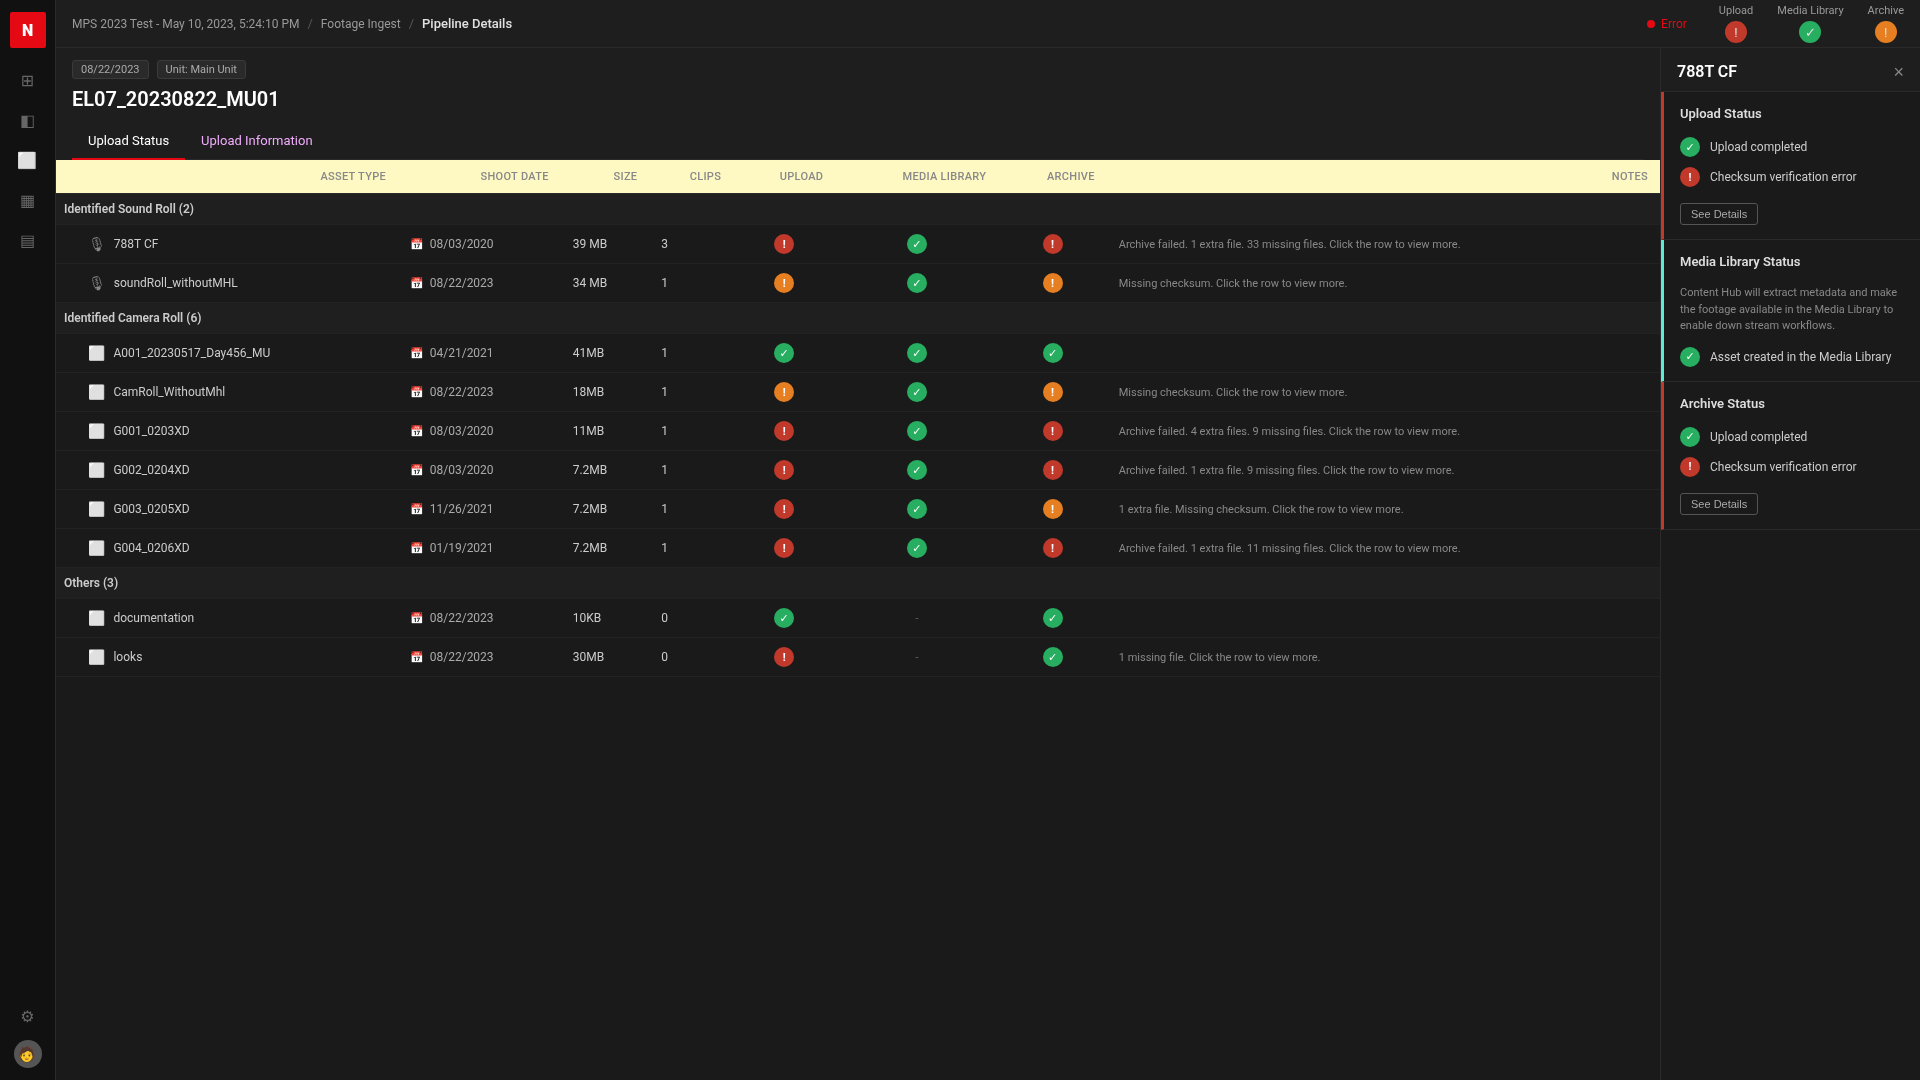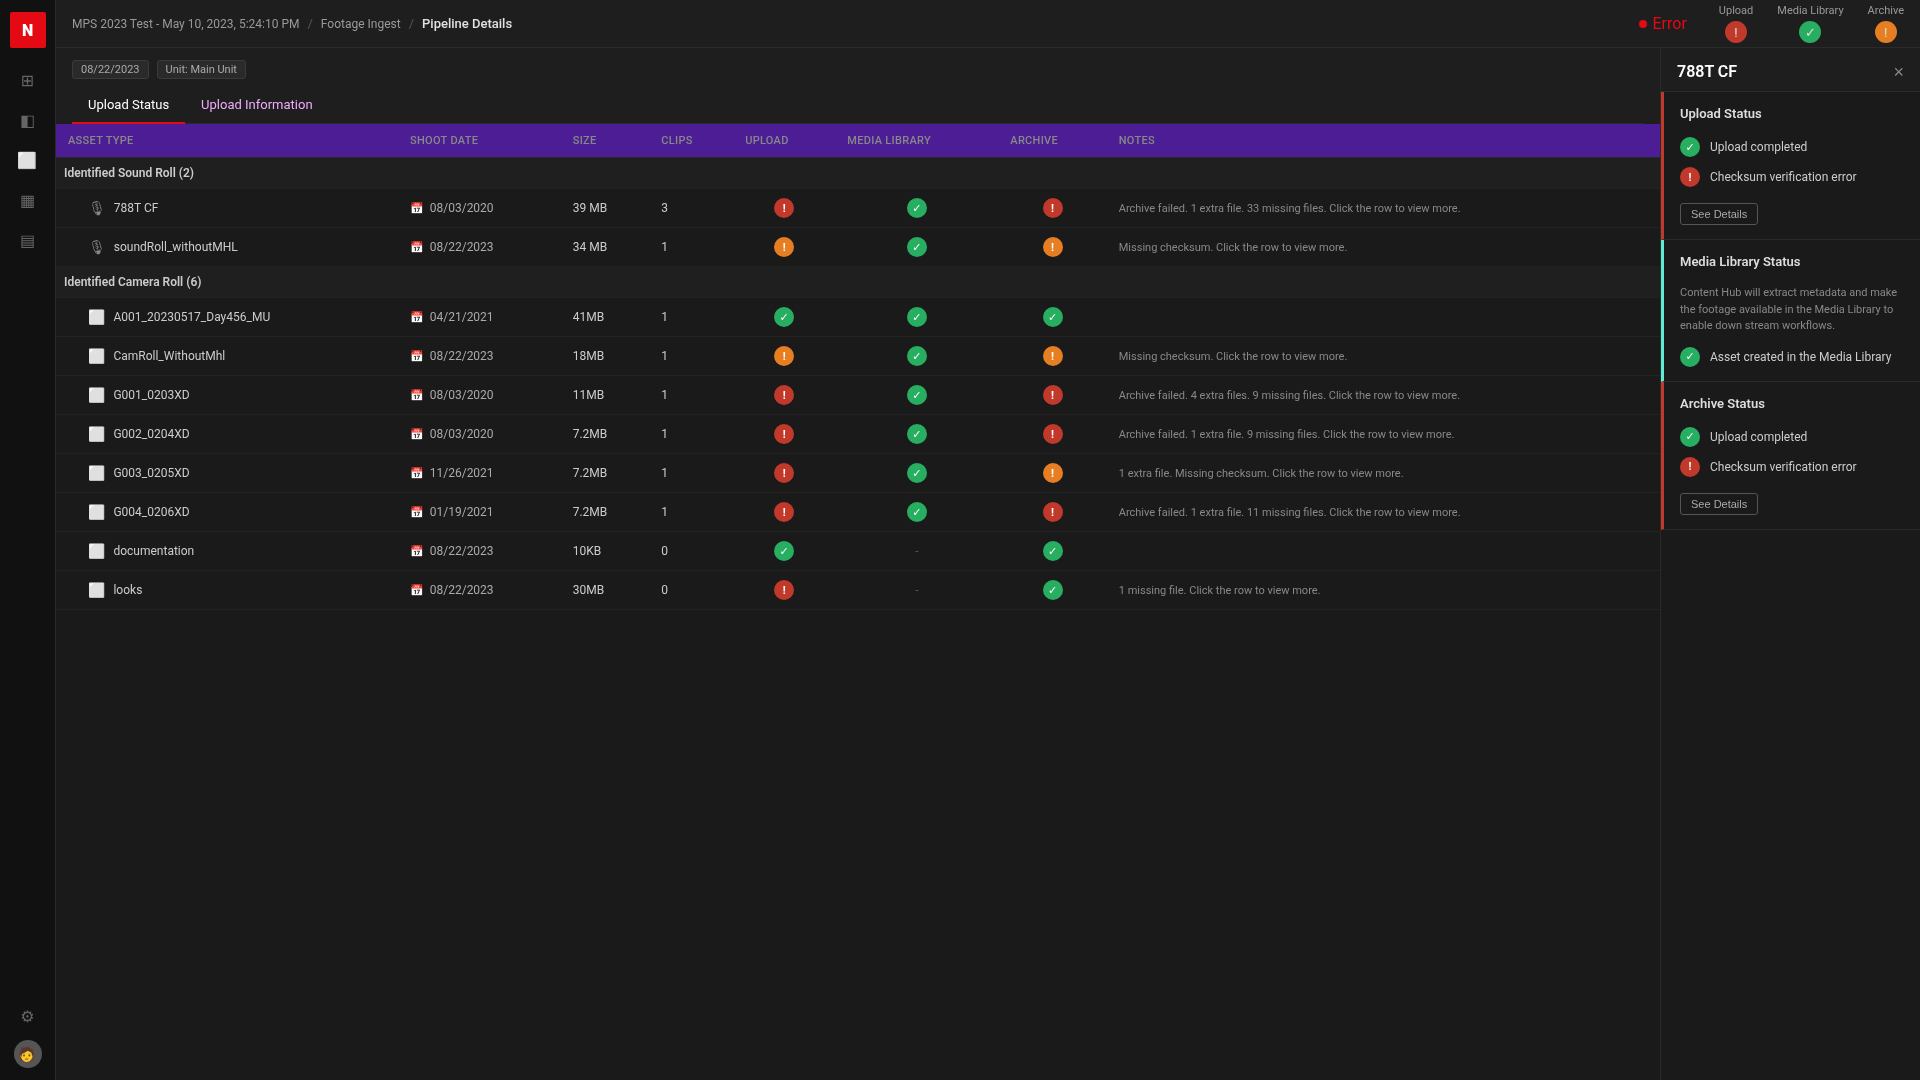--- a/index.html
+++ b/index.html
@@ -193,26 +193,26 @@
     .table-container {
       flex: 1;
       overflow-y: auto;
       padding: 0;
     }
     table {
       width: 100%;
       border-collapse: collapse;
     }
     thead th {
-      background: #4c1d95;
+      background: #fef9c3;
       color: #888;
       font-size: 11px;
       font-weight: 500;
       padding: 10px 12px;
-      text-align: left;
+      text-align: right;
       border-bottom: 1px solid #2a2a2a;
       text-transform: uppercase;
       letter-spacing: 0.3px;
       position: sticky;
       top: 0;
       z-index: 5;
     }
     tbody tr {
       border-bottom: 1px solid #222;
     }
@@ -395,21 +395,21 @@
     <div class="topbar-breadcrumb">
       <span class="breadcrumb-item">MPS 2023 Test - May 10, 2023, 5:24:10 PM</span>
       <span class="breadcrumb-sep">/</span>
       <span class="breadcrumb-item">Footage Ingest</span>
       <span class="breadcrumb-sep">/</span>
       <span class="breadcrumb-active">Pipeline Details</span>
     </div>
 
     <div style="display:flex;align-items:center;gap:6px;margin-right:24px;">
       <span class="error-dot"></span>
-      <span style="color:#e50914;font-size:16px;">Error</span>
+      <span style="color:#e50914;font-size:12px;">Error</span>
     </div>
 
     <div class="pipeline-status">
       <div class="pipeline-stage">
         <span class="pipeline-stage-label">Upload</span>
         <div class="status-icon-circle status-red">!</div>
       </div>
       <div class="pipeline-stage">
         <span class="pipeline-stage-label">Media Library</span>
         <div class="status-icon-circle status-green">✓</div>
@@ -423,20 +423,21 @@
 
   <div class="content-area">
 
     <div class="page-content">
 
       <div class="page-header">
         <div class="page-tags">
           <span class="tag">08/22/2023</span>
           <span class="tag">Unit: Main Unit</span>
         </div>
+        <div class="page-title">EL07_20230822_MU01</div>
         <div class="tabs">
           <div class="tab active">Upload Status</div>
           <div class="tab">Upload Information</div>
         </div>
       </div>
 
       <div class="table-container">
         <table>
           <thead>
             <tr>
@@ -610,20 +611,23 @@
             <span>01/19/2021</span>
           </div>
         </td>
         <td>7.2MB</td>
         <td>1</td>
         <td class="status-cell"><div class="icon-warn-red">!</div></td>
         <td class="status-cell"><div class="icon-check-green">✓</div></td>
         <td class="status-cell"><div class="icon-warn-red">!</div></td>
         <td class="notes">Archive failed. 1 extra file. 11 missing files. Click the row to view more.</td>
       </tr>
+              <tr class="group-header">
+                <td colspan="8">Others (3)</td>
+              </tr>
               <tr style="cursor: pointer;">
         <td>
           <div class="asset-name">
             <span style="color:#888;font-size:14px;">⬜</span>
             <span>documentation</span>
           </div>
         </td>
         <td>
           <div class="date-cell">
             <span class="cal-icon">📅</span>

